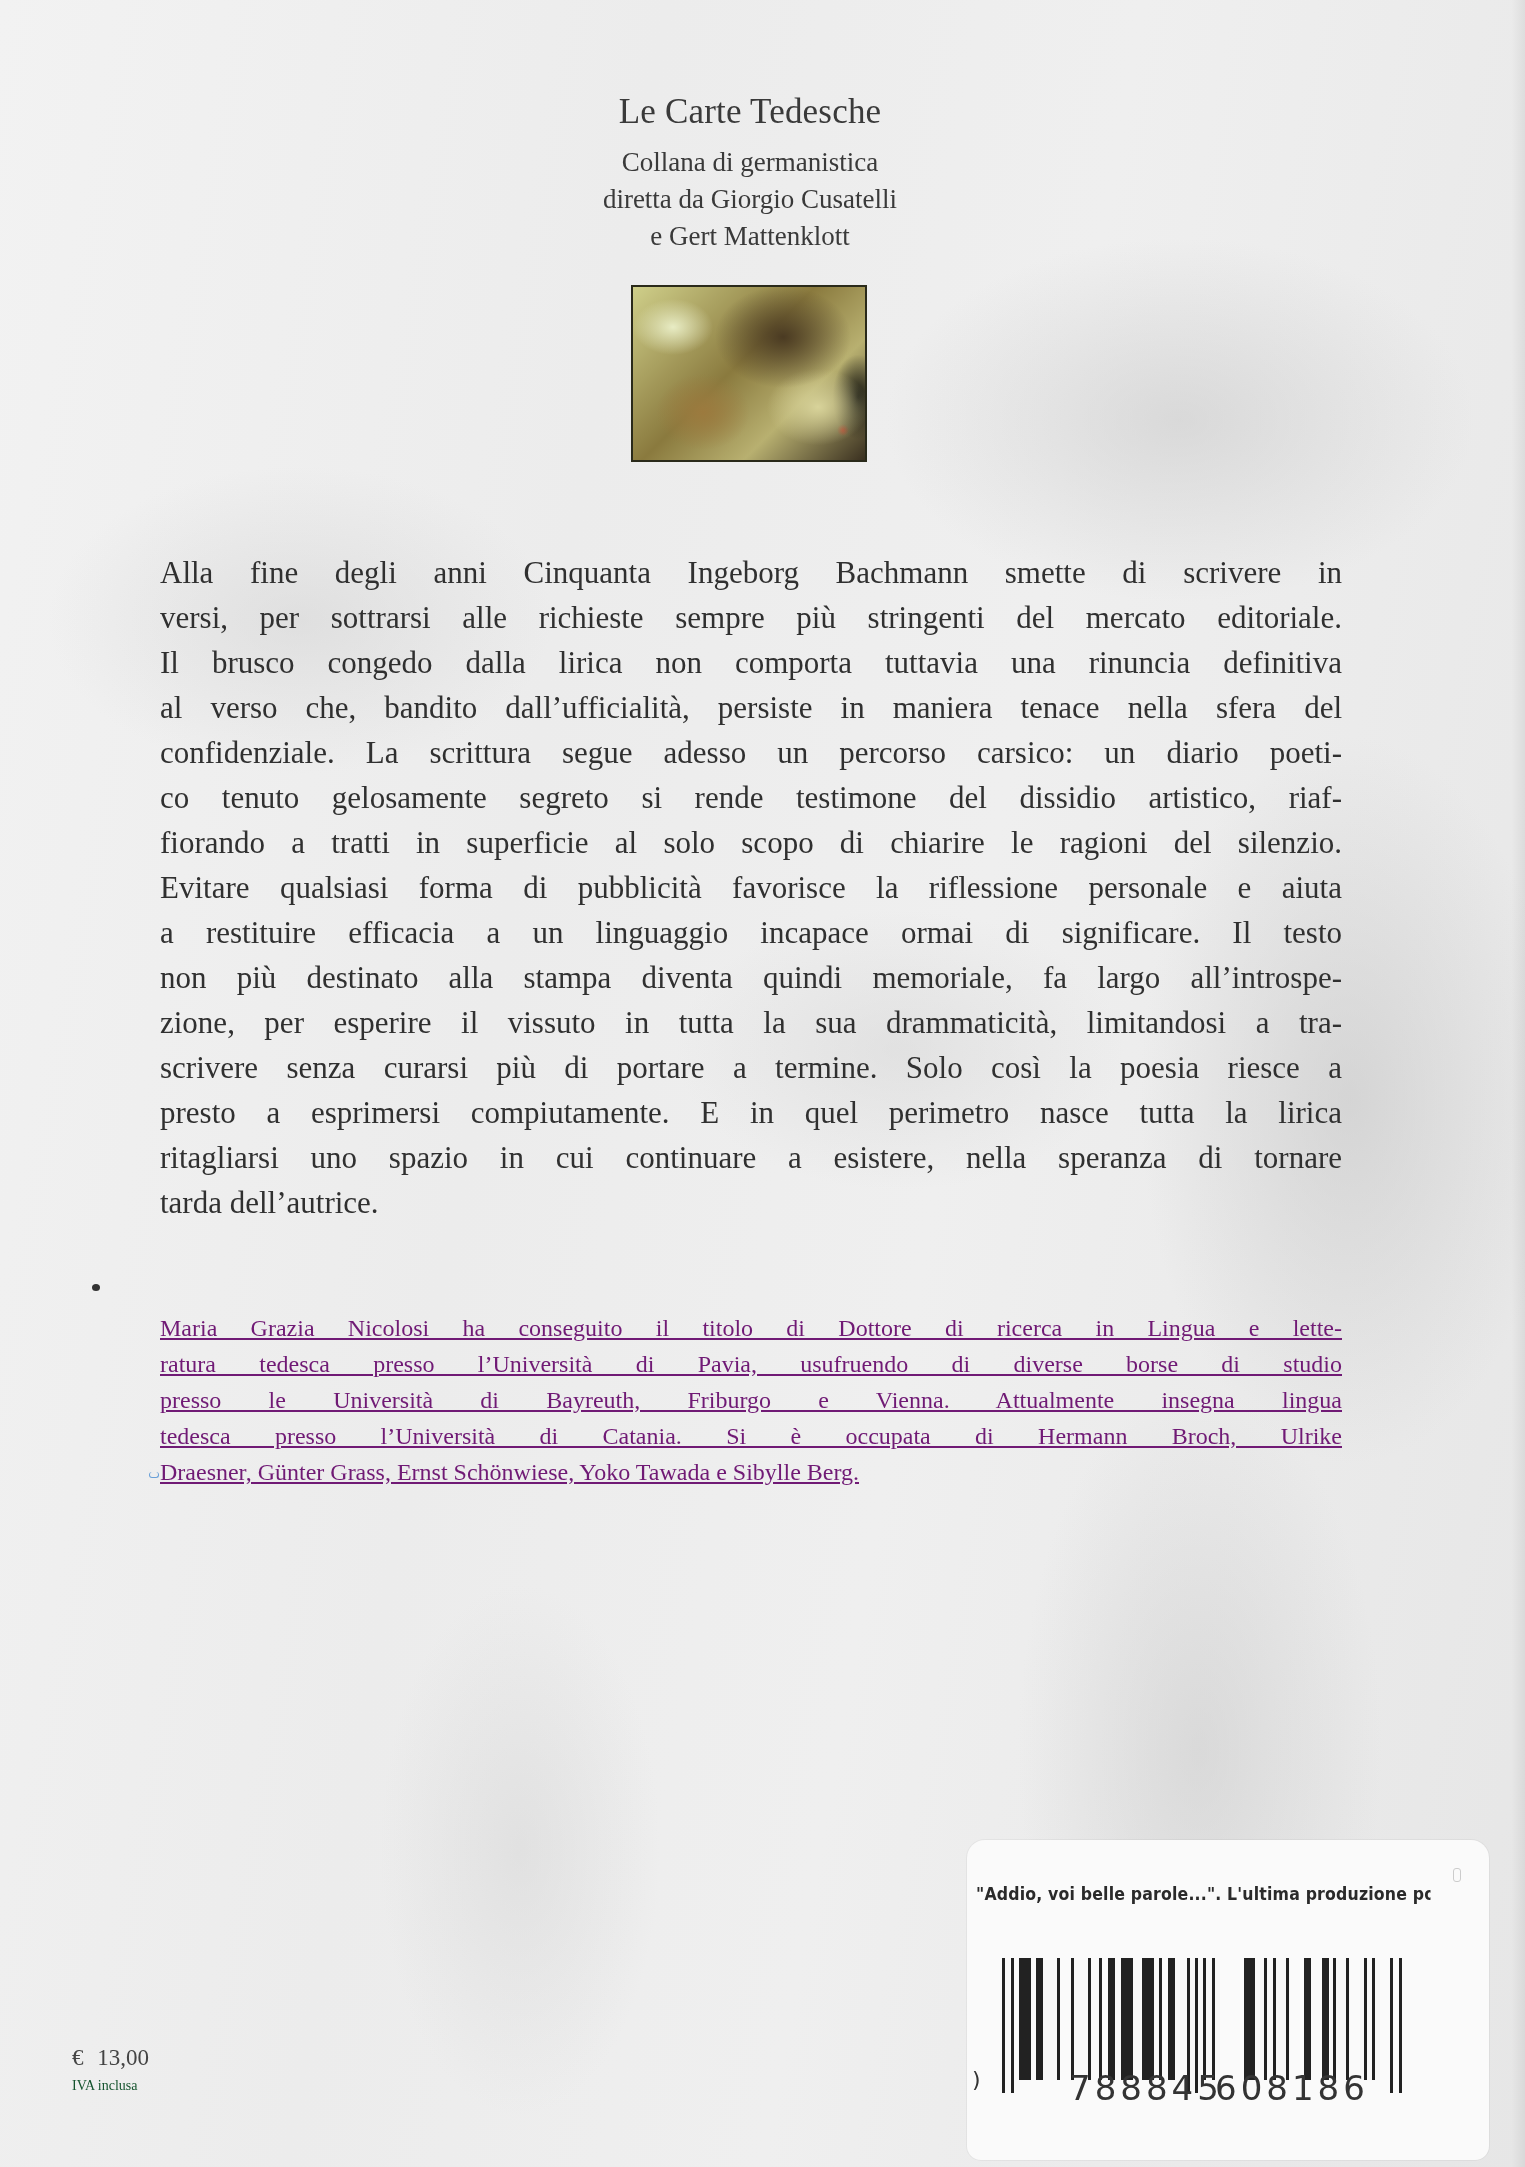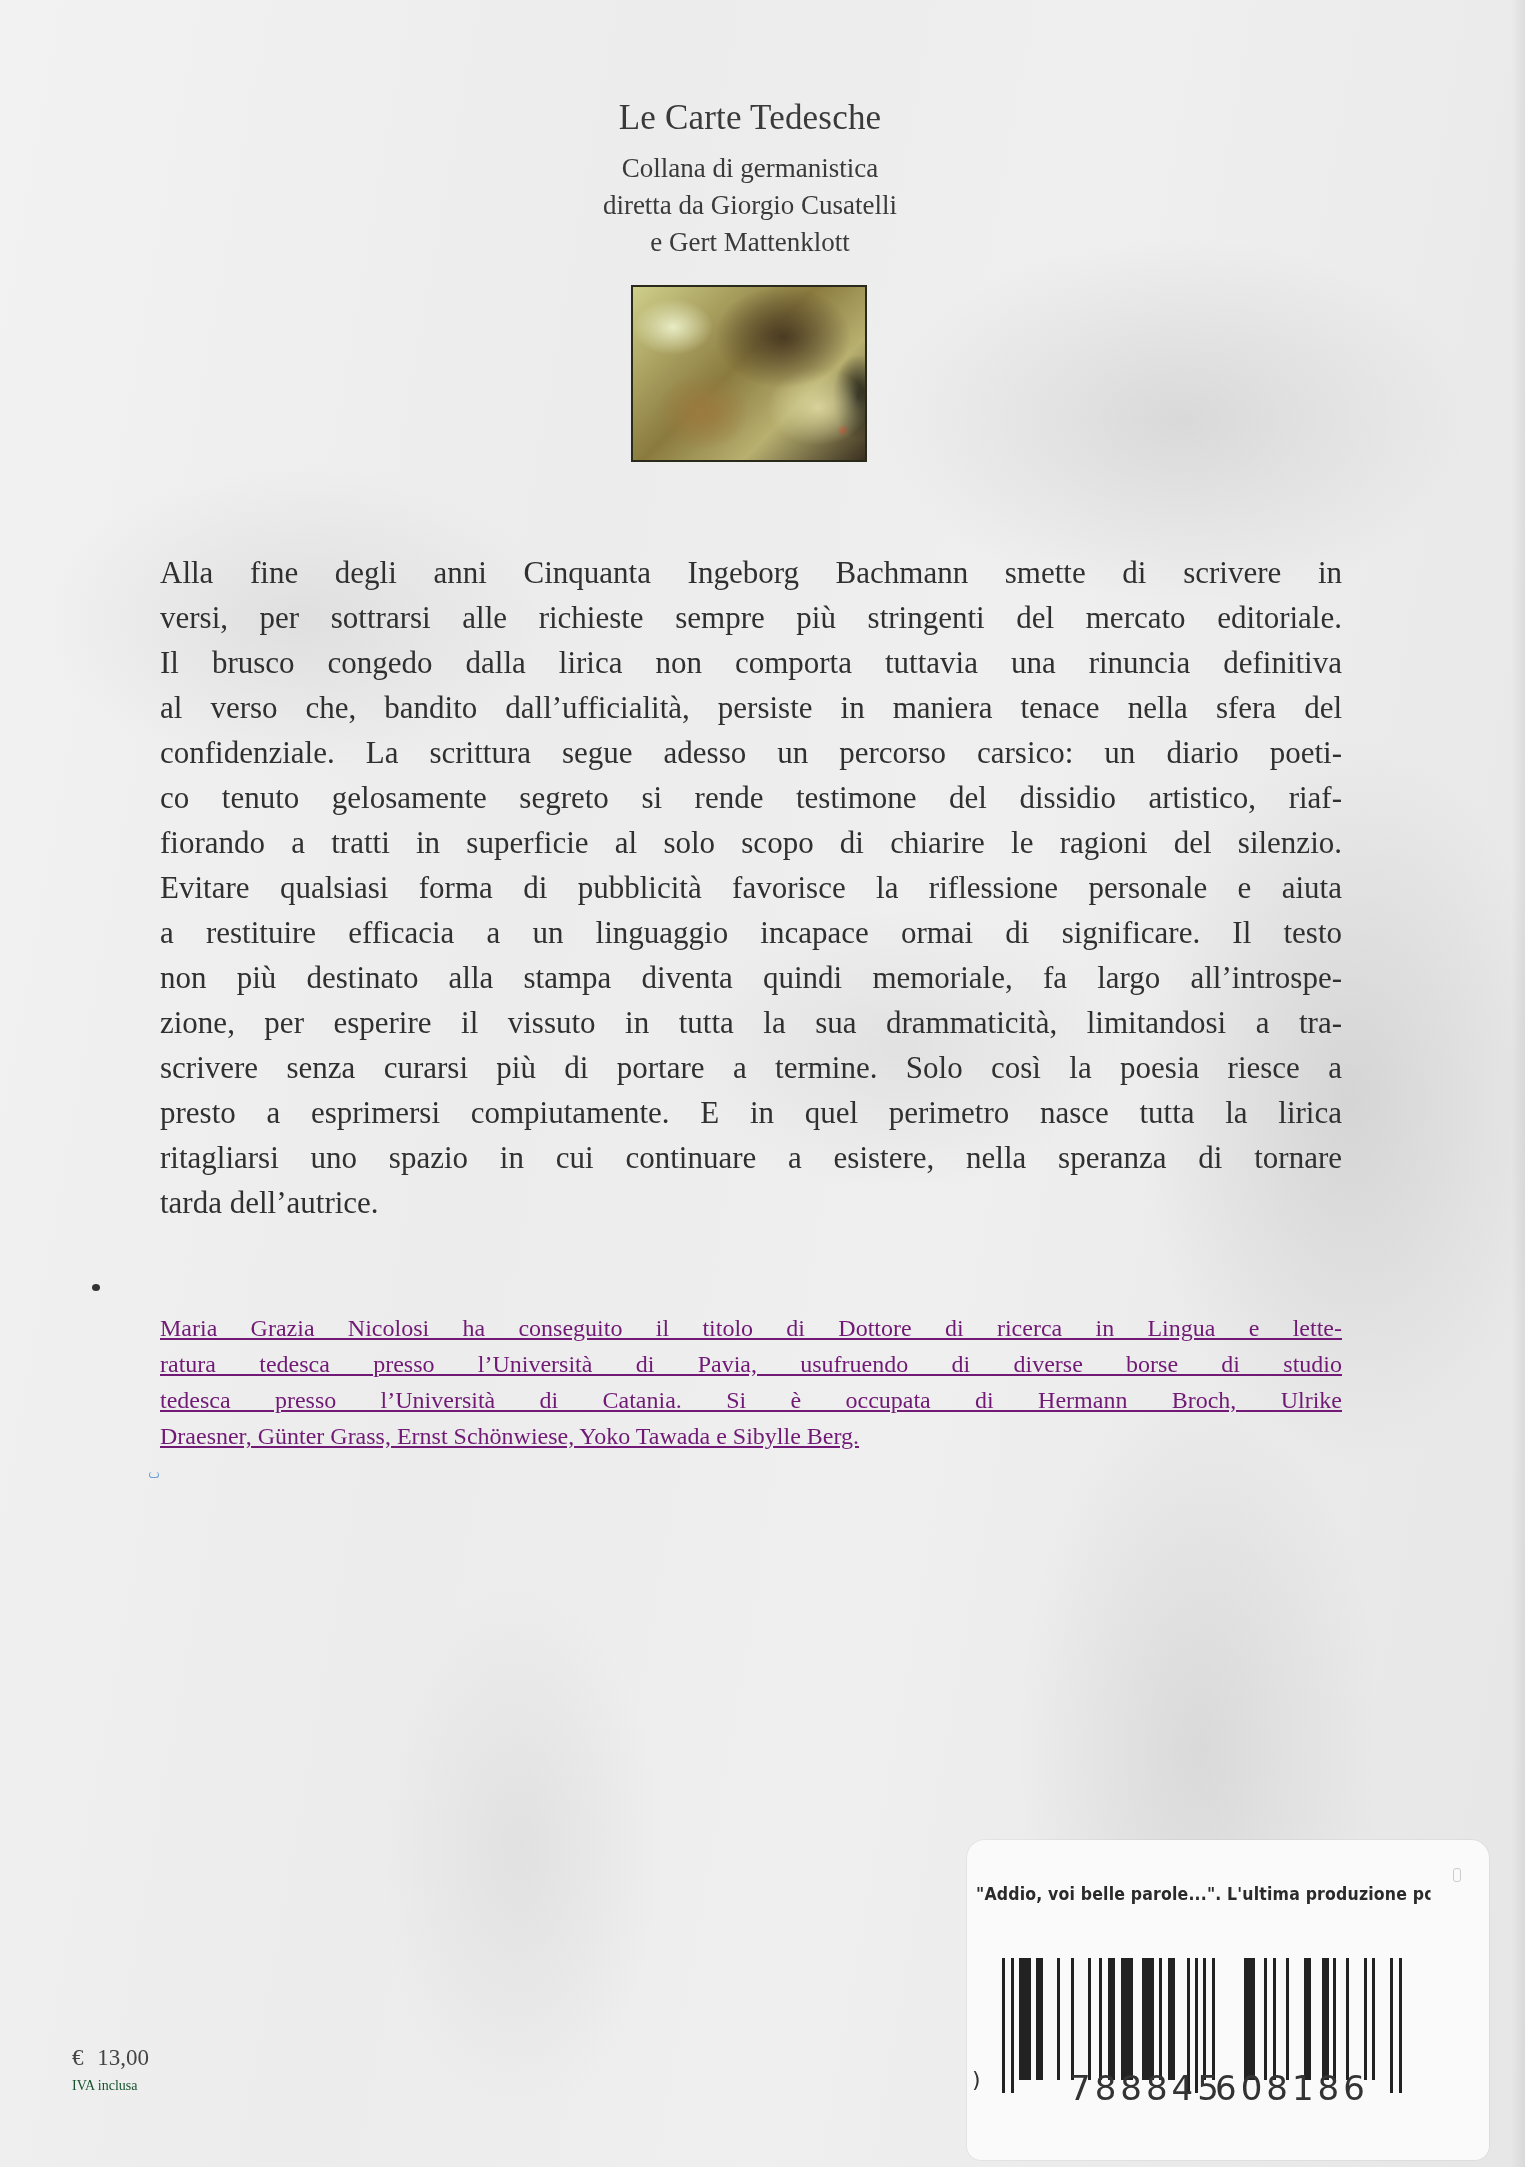--- a/index.html
+++ b/index.html
@@ -27,21 +27,21 @@
     .spine-edge {
       position: absolute;
       top: 0; right: 0;
       width: 14px; height: 100%;
       background: linear-gradient(90deg, rgba(0,0,0,0), rgba(0,0,0,0.06));
     }
 
     .series-header {
       position: absolute;
       left: 0; width: 1500px;
-      top: 94px;
+      top: 88px;
       text-align: center;
       color: #3a3a3a;
     }
     .series-title { font-size: 35px; line-height: 48px; letter-spacing: 0.2px; }
     .series-sub   { font-size: 27px; line-height: 37px; }
     .series-sub.first { margin-top: 8px; }
 
     .cover-art {
       position: absolute;
       left: 631px; top: 285px;
@@ -199,20 +199,21 @@
   <span class="line">presto a esprimersi compiutamente. E in quel perimetro nasce tutta la lirica</span>
   <span class="line">ritagliarsi uno spazio in cui continuare a esistere, nella speranza di tornare</span>
   <span class="line last">tarda dell’autrice.</span>
 </div>
 
 <div class="bullet"></div>
 
 <div class="bio">
   <span class="line">Maria Grazia Nicolosi ha conseguito il titolo di Dottore di ricerca in Lingua e lette-</span>
   <span class="line">ratura tedesca presso l’Università di Pavia, usufruendo di diverse borse di studio</span>
+  <span class="line">presso le Università di Bayreuth, Friburgo e Vienna. Attualmente insegna lingua</span>
   <span class="line">tedesca presso l’Università di Catania. Si è occupata di Hermann Broch, Ulrike</span>
   <span class="line last">Draesner, Günter Grass, Ernst Schönwiese, Yoko Tawada e Sibylle Berg.</span>
 </div>
 <div class="blue-mark"></div>
 
 <div class="price">
   <div class="price-value">€ 13,00</div>
   <div class="price-note">IVA inclusa</div>
 </div>
 

